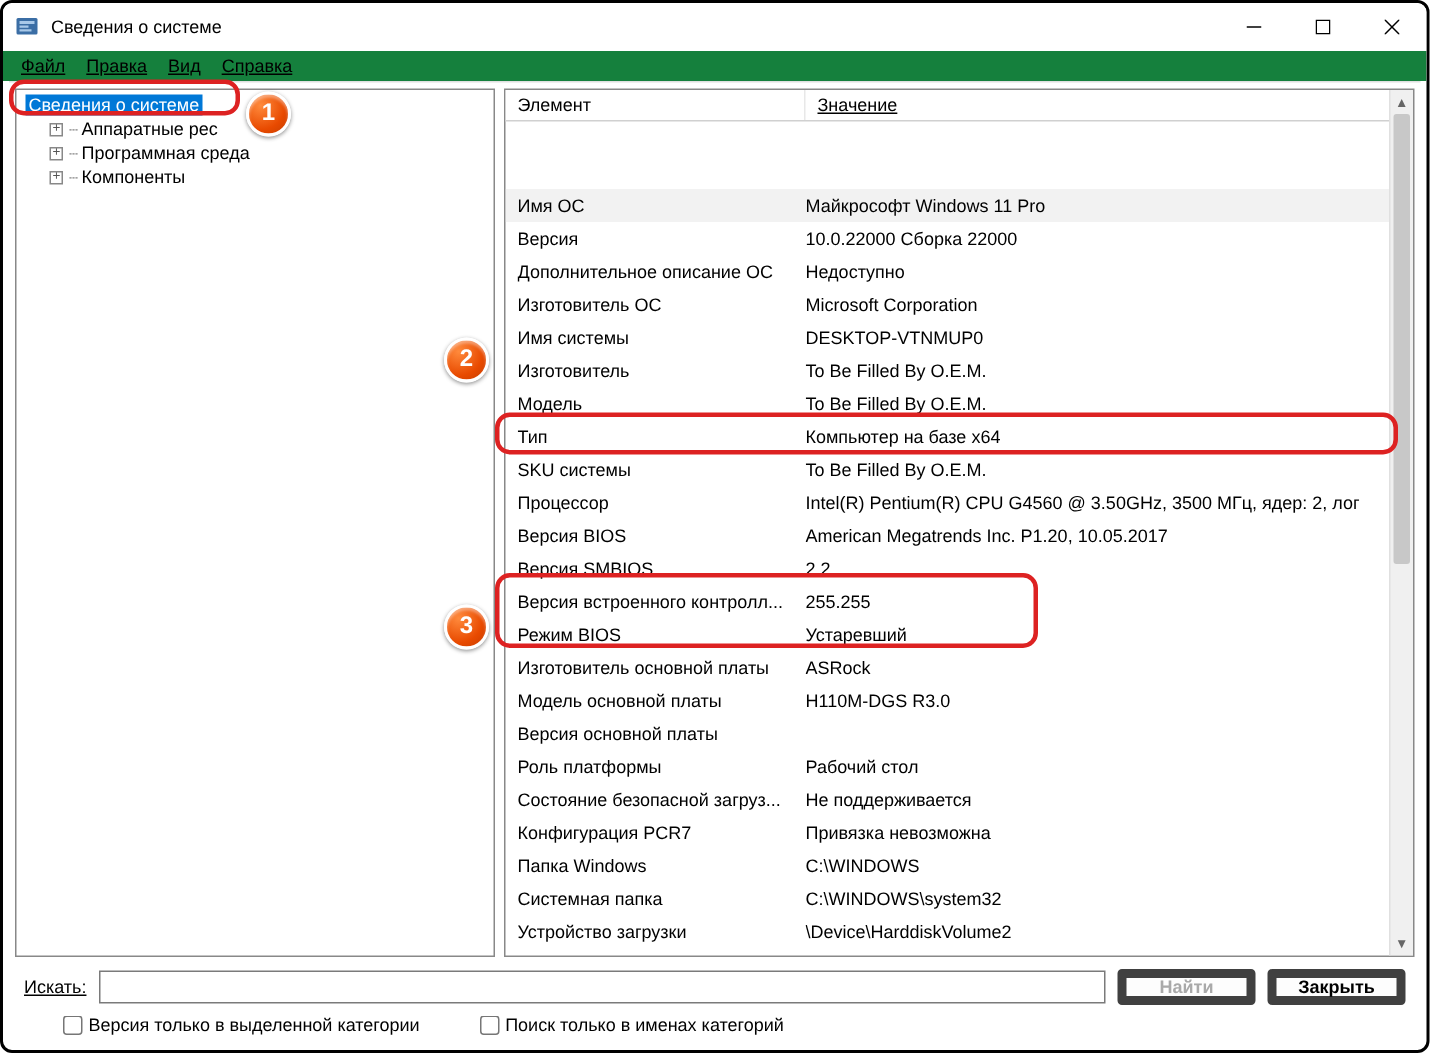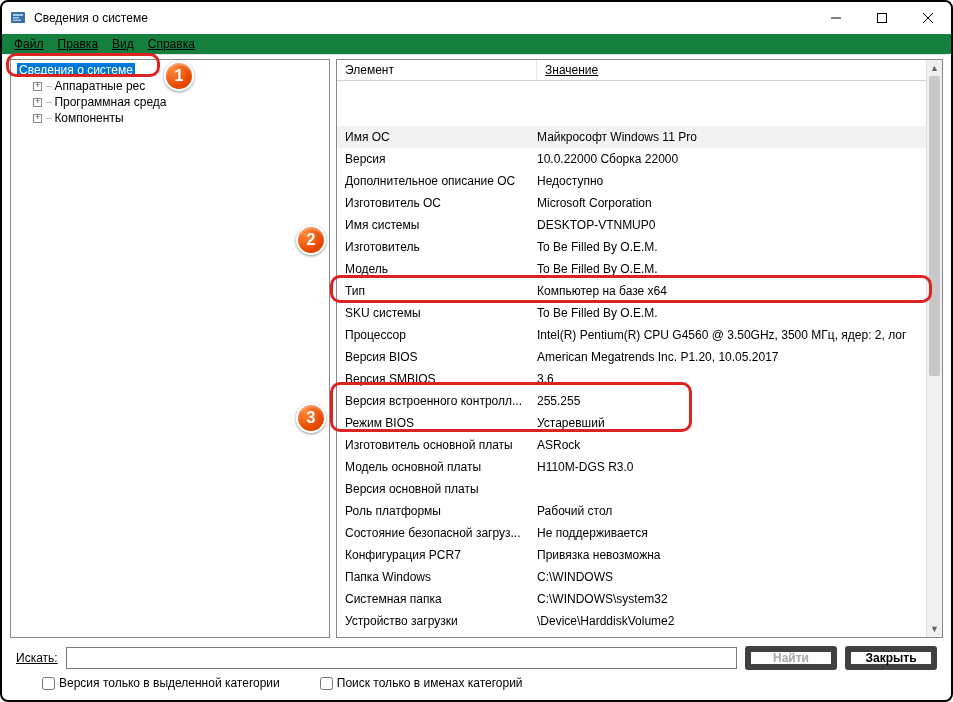--- a/index.html
+++ b/index.html
@@ -313,21 +313,21 @@
           <div class="row">
             <div class="c1">Процессор</div>
             <div class="c2">Intel(R) Pentium(R) CPU G4560 @ 3.50GHz, 3500 МГц, ядер: 2, лог</div>
           </div>
           <div class="row">
             <div class="c1">Версия BIOS</div>
             <div class="c2">American Megatrends Inc. P1.20, 10.05.2017</div>
           </div>
           <div class="row">
             <div class="c1">Версия SMBIOS</div>
-            <div class="c2">3.6</div>
+            <div class="c2">2.2</div>
           </div>
           <div class="row">
             <div class="c1">Версия встроенного контролл...</div>
             <div class="c2">255.255</div>
           </div>
           <div class="row">
             <div class="c1">Режим BIOS</div>
             <div class="c2">Устаревший</div>
           </div>
           <div class="row">

